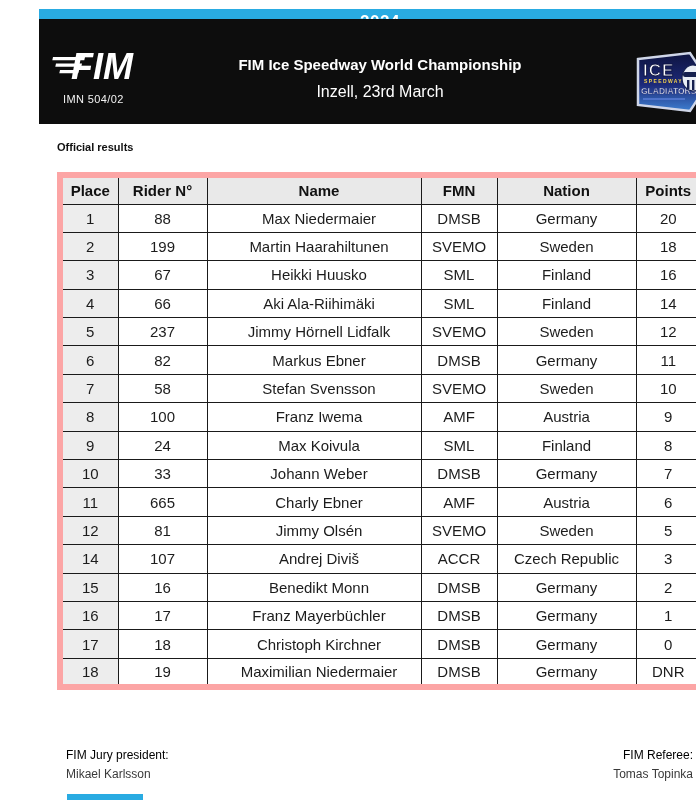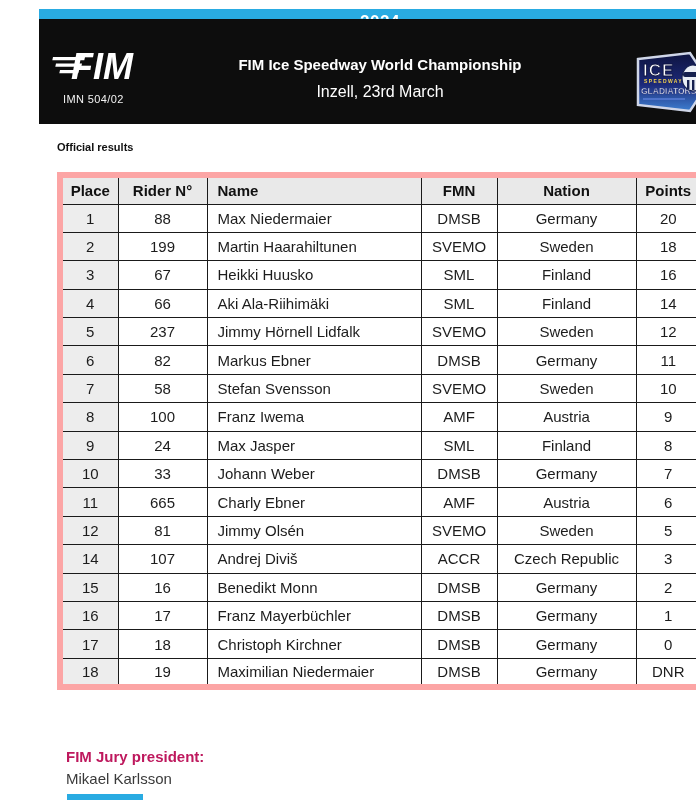--- a/index.html
+++ b/index.html
@@ -24,27 +24,27 @@
   .section-title { position:absolute; left:25px; top:141px; font-size:11px; font-weight:bold; color:#111; }
 
   
   .results-table { position:absolute; left:25px; top:172px; width:643px; border-collapse:collapse;
                    table-layout:fixed; font-size:15px; color:#1c1c1c; border:6px solid #fca5a5; }
   .results-table th, .results-table td { border:1.5px solid #1a1a1a; text-align:center;
                    overflow:hidden; white-space:nowrap; }
   .results-table thead th { background:#e9e9e9; height:29px; font-weight:bold; color:#111; }
   .results-table td { height:28.4px; background:#fff; }
   .results-table td.col-place { background:#ededed; }
-  .results-table th.col-name, .results-table td.col-name { text-align:left; padding-left:10px; }
+  .results-table th.col-name, .results-table td.col-name { text-align:center; padding-left:10px; }
 
   
   .footer-left  { position:absolute; left:34px;  top:748px; text-align:left; }
   .footer-right { position:absolute; right:35px; top:748px; text-align:right; }
-  .footer-label { font-weight:bold; font-size:15px; color:#be185d; }
-  .footer-name  { font-size:15px; color:#3a3a3a; margin-top:5px; }
+  .footer-label { font-weight:normal; font-size:12px; color:#000000; }
+  .footer-name  { font-size:12px; color:#3a3a3a; margin-top:5px; }
 
   .bottom-bar { position:absolute; left:35px; top:794px; width:76px; height:6px; background:#29abe2; }
 </style>
 </head>
 <body>
 
 <div class="page">
 
   <div class="top-strip"></div>
   <div class="year-tab">
@@ -170,21 +170,21 @@
           <td class="col-place">8</td>
           <td class="col-rider">100</td>
           <td class="col-name">Franz Iwema</td>
           <td class="col-fmn">AMF</td>
           <td class="col-nation">Austria</td>
           <td class="col-points">9</td>
         </tr>
         <tr>
           <td class="col-place">9</td>
           <td class="col-rider">24</td>
-          <td class="col-name">Max Jasper</td>
+          <td class="col-name">Max Koivula</td>
           <td class="col-fmn">SML</td>
           <td class="col-nation">Finland</td>
           <td class="col-points">8</td>
         </tr>
         <tr>
           <td class="col-place">10</td>
           <td class="col-rider">33</td>
           <td class="col-name">Johann Weber</td>
           <td class="col-fmn">DMSB</td>
           <td class="col-nation">Germany</td>
@@ -246,15 +246,19 @@
           <td class="col-nation">Germany</td>
           <td class="col-points">DNR</td>
         </tr>
       </tbody>
   </table>
 
   <div class="footer-left">
     <div class="footer-label">FIM Jury president:</div>
     <div class="footer-name">Mikael Karlsson</div>
   </div>
+  <div class="footer-right">
+    <div class="footer-label">FIM Referee:</div>
+    <div class="footer-name">Tomas Topinka</div>
+  </div>
 
   <div class="bottom-bar"></div>
 </div>
 
 </body></html>

